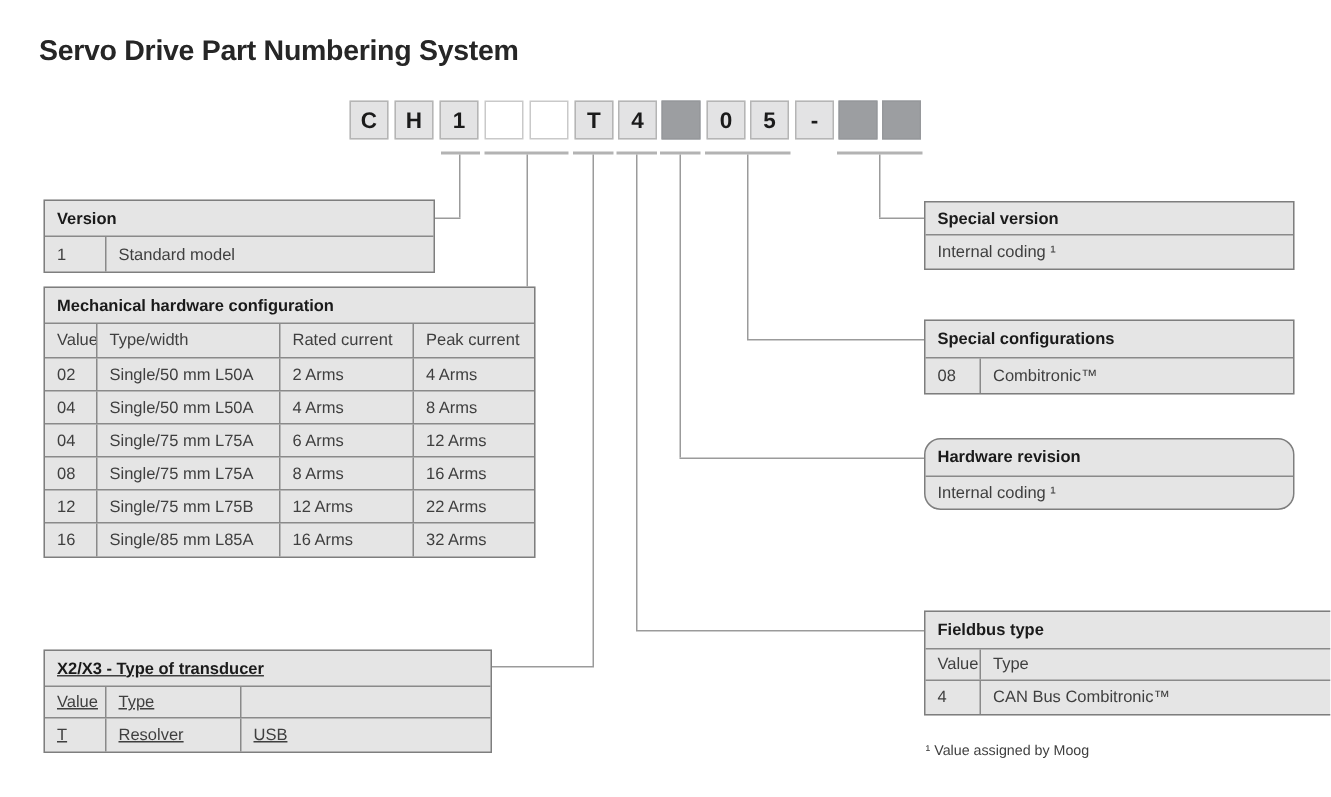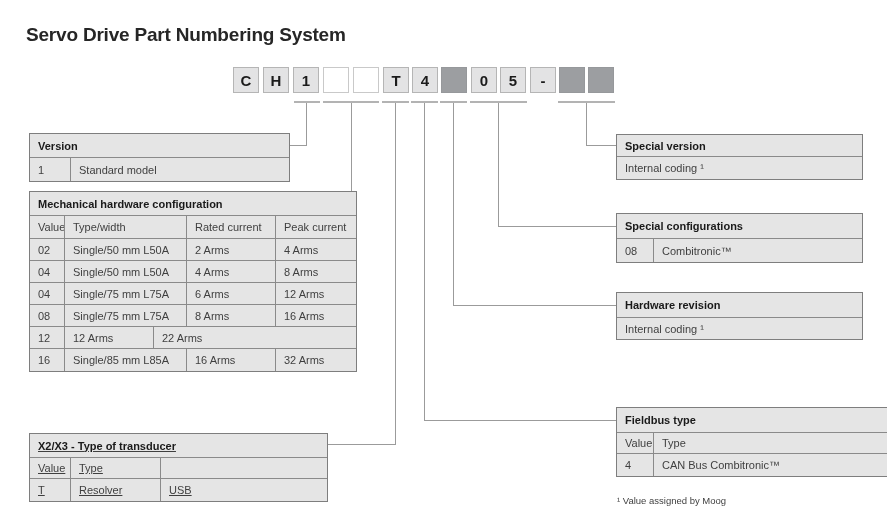--- a/index.html
+++ b/index.html
@@ -70,21 +70,21 @@
   .tbl-specver .tbl-title { height:22px; }
   .tbl-specver .trow { height:22px; }
   .tbl-specver .c1 { flex:1; }
 
   .tbl-specconf { left:616px; top:213px; width:247px; }
   .tbl-specconf .tbl-title { height:25px; }
   .tbl-specconf .trow { height:23px; }
   .tbl-specconf .c1 { width:37px; }
   .tbl-specconf .c2 { flex:1; }
 
-  .tbl-hwrev { left:616px; top:292px; width:247px; }
+  .tbl-hwrev { left:616px; top:292px; width:247px;border-radius:11px; }
   .tbl-hwrev .tbl-title { height:25px; }
   .tbl-hwrev .trow { height:21px; }
   .tbl-hwrev .c1 { flex:1; }
 
   .tbl-fieldbus { left:616px; top:407px; width:285px; }
   .tbl-fieldbus .tbl-title { height:25px; }
   .tbl-fieldbus .trow { height:22px; }
   .tbl-fieldbus .trow.thead { height:21px; }
   .tbl-fieldbus .c1 { width:37px; }
   .tbl-fieldbus .c2 { flex:1; }
@@ -173,20 +173,21 @@
       <div class="c c4">12 Arms</div>
     </div>
     <div class="trow">
       <div class="c c1">08</div>
       <div class="c c2">Single/75 mm L75A</div>
       <div class="c c3">8 Arms</div>
       <div class="c c4">16 Arms</div>
     </div>
     <div class="trow">
       <div class="c c1">12</div>
+      <div class="c c2">Single/75 mm L75B</div>
       <div class="c c3">12 Arms</div>
       <div class="c c4">22 Arms</div>
     </div>
     <div class="trow">
       <div class="c c1">16</div>
       <div class="c c2">Single/85 mm L85A</div>
       <div class="c c3">16 Arms</div>
       <div class="c c4">32 Arms</div>
     </div>
   </div>

